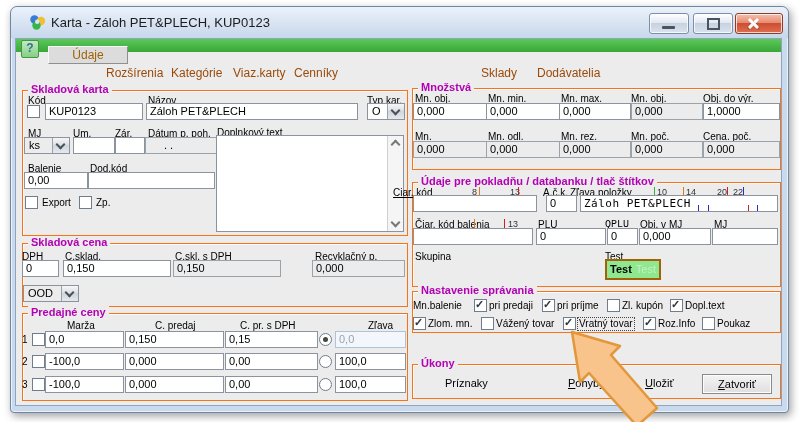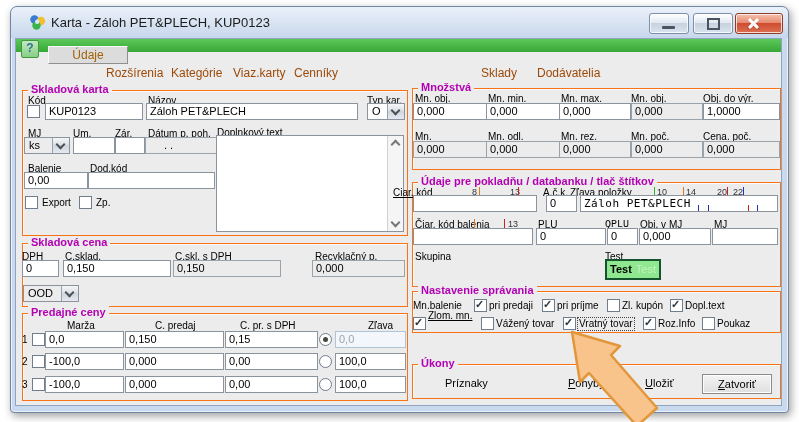--- a/index.html
+++ b/index.html
@@ -66,21 +66,21 @@
   
   .tick{position:absolute;width:1px;}
   .tk-o{background:#e07818;} .tk-r{background:#cc2020;} .tk-g{background:#2fb52f;} .tk-b{background:#2030c0;}
   .ticklb{position:absolute;font-size:9px;color:#333;line-height:9px;white-space:nowrap;}
   
   .flatbtn{position:absolute;font-size:11px;color:#000;white-space:nowrap;display:block;}
   .ak::first-letter{text-decoration:underline;}
   .pushbtn{position:absolute;height:18px;background:linear-gradient(#f4f4f4,#dfdfdf);
            border:1px solid #8a8a8a;box-shadow:inset 0 0 0 1px #fdfdfd;
            text-align:center;line-height:18px;font-size:11px;display:block;}
-  .farba{position:absolute;border:2px solid #14532d;background:#8fe78f;font-size:11px;font-weight:bold;
+  .farba{position:absolute;border:2px solid #a16207;background:#8fe78f;font-size:11px;font-weight:bold;
          line-height:17px;padding:0 3px;white-space:nowrap;}
   .farba .shadowtxt{color:#c2f2c2;font-weight:normal;margin-left:4px;}
   .arrowsvg{position:absolute;left:0;top:0;pointer-events:none;z-index:60;}
 </style>
 </head>
 <body>
 
 <div class="stage">
   <div class="window">
 
@@ -285,21 +285,21 @@
       <span class="lb" style="left:397px;top:261px;">Mn.balenie</span>
       <div class="cb checked" style="left:458px;top:260px;"></div>
       <span class="lb" style="left:473px;top:261px;">pri predaji</span>
       <div class="cb checked" style="left:526px;top:260px;"></div>
       <span class="lb" style="left:541px;top:261px;">pri príjme</span>
       <div class="cb" style="left:591px;top:260px;"></div>
       <span class="lb" style="left:606px;top:261px;">Zl. kupón</span>
       <div class="cb checked" style="left:654px;top:260px;"></div>
       <span class="lb" style="left:669px;top:261px;">Dopl.text</span>
       <div class="cb checked" style="left:397px;top:278px;"></div>
-      <span class="lb" style="left:412px;top:271px;text-decoration:underline;">Zlom. mn.</span>
+      <span class="lb" style="left:412px;top:279px;">Zlom. mn.</span>
       <div class="cb" style="left:465px;top:278px;"></div>
       <span class="lb" style="left:480px;top:279px;">Vážený tovar</span>
       <div class="cb checked" style="left:547px;top:278px;"></div>
       <span class="lb focused" style="left:562px;top:279px;padding:0 1px;">Vratný tovar</span>
       <div class="cb checked" style="left:627px;top:278px;"></div>
       <span class="lb" style="left:642px;top:279px;">Roz.Info</span>
       <div class="cb" style="left:686px;top:278px;"></div>
       <span class="lb" style="left:701px;top:279px;">Poukaz</span>
 
       <div class="grp" style="left:396px;top:325px;width:367px;height:33px;">

